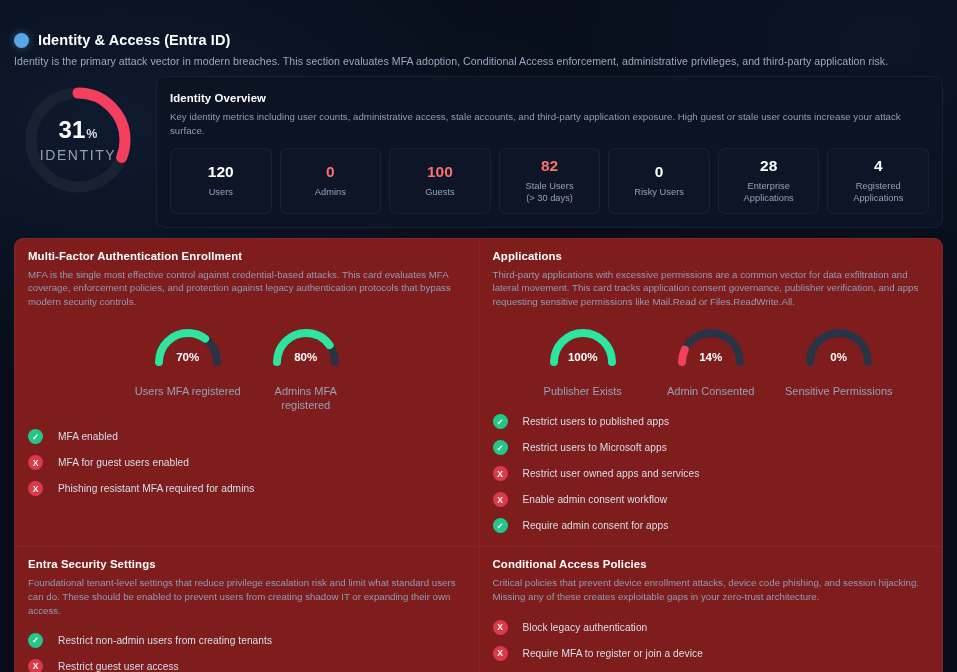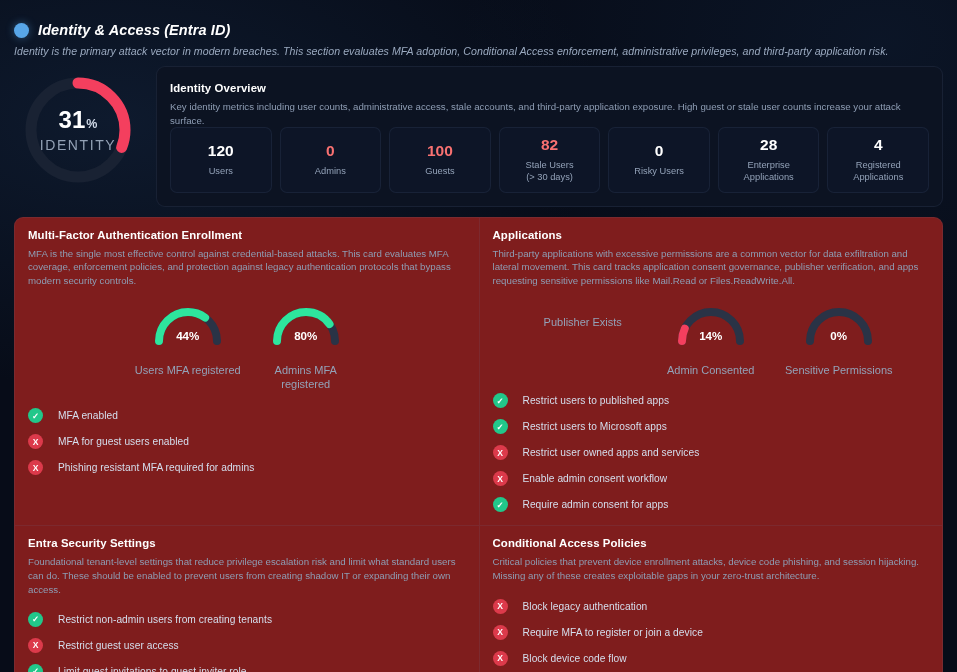--- a/index.html
+++ b/index.html
@@ -12,21 +12,21 @@
   }
   body {
     position: relative;
     background:
       radial-gradient(700px 380px at 12% 18%, rgba(30,58,95,0.30), transparent 70%),
       radial-gradient(600px 420px at 92% 6%, rgba(24,48,82,0.25), transparent 70%),
       #070c18;
   }
 
   
-  .page-head { padding: 22px 14px 4px 14px; font-style: italic; }
+  .page-head { padding: 32px 14px 4px 14px; }
   .head-row { display: flex; align-items: center; gap: 9px; }
   .sec-dot {
     width: 15px; height: 15px; border-radius: 50%;
     background: #58a6e8; flex: none;
     box-shadow: 0 0 8px rgba(88,166,232,0.45);
   }
   .sec-title { font-size: 14.5px; font-weight: bold; color: #ffffff; letter-spacing: .1px; }
   .sec-sub {
     margin-top: 6px; font-size: 10.6px; color: #9aa9bf;
     line-height: 1.35; letter-spacing: .05px;
@@ -55,21 +55,21 @@
     border-radius: 9px;
     position: relative;
   }
 
   .overview-card { flex: 1; padding: 15px 13px 13px 13px; min-height: 120px; }
   .card-title { font-size: 11.4px; font-weight: bold; color: #ffffff; letter-spacing: .1px; }
   .card-desc {
     margin-top: 6px; font-size: 9.7px; color: #8e9db4; line-height: 1.4;
   }
 
-  .stat-row { display: flex; gap: 8px; }
+  .stat-row { display: flex; gap: 8px; margin-top: 11px; }
   .stat {
     flex: 1; background: #0d1527;
     border: 1px solid rgba(110,135,175,0.12);
     border-radius: 7px;
     padding: 9px 4px 9px 4px;
     text-align: center;
     min-height: 62px;
     display: flex; flex-direction: column; align-items: center; justify-content: center;
   }
   .stat-val { font-size: 15.5px; font-weight: bold; line-height: 1.05; }
@@ -186,21 +186,21 @@
   <div class="panel tl">
     <div class="card-title">Multi-Factor Authentication Enrollment</div>
     <div class="card-desc">MFA is the single most effective control against credential-based attacks. This card evaluates MFA coverage, enforcement policies, and protection against legacy authentication protocols that bypass modern security controls.</div>
     <div class="gauges" id="mfaGauges">
         <div class="gauge">
           <div class="gauge-g">
             <svg width="74" height="42" viewBox="0 0 74 42">
               <path d="M 8 37 A 29 29 0 0 1 66 37" fill="none" stroke="#2a3346" stroke-width="8" stroke-linecap="round"></path>
               <path d="M 8 37 A 29 29 0 0 1 66 37" fill="none" stroke="#2ee59d" stroke-width="8" stroke-linecap="round" stroke-dasharray="63.774330867872806 91.106186954104"></path>
             </svg>
-            <div class="gauge-val">44%</div>
+            <div class="gauge-val">70%</div>
           </div>
           <div class="gauge-lbl">Users MFA registered</div>
         </div>
         <div class="gauge">
           <div class="gauge-g">
             <svg width="74" height="42" viewBox="0 0 74 42">
               <path d="M 8 37 A 29 29 0 0 1 66 37" fill="none" stroke="#2a3346" stroke-width="8" stroke-linecap="round"></path>
               <path d="M 8 37 A 29 29 0 0 1 66 37" fill="none" stroke="#2ee59d" stroke-width="8" stroke-linecap="round" stroke-dasharray="72.88494956328321 91.106186954104"></path>
             </svg>
             <div class="gauge-val">80%</div>
@@ -222,20 +222,27 @@
           <span class="check-lbl">Phishing resistant MFA required for admins</span>
         </div>
       </div>
   </div>
 
   <div class="panel tr">
     <div class="card-title">Applications</div>
     <div class="card-desc">Third-party applications with excessive permissions are a common vector for data exfiltration and lateral movement. This card tracks application consent governance, publisher verification, and apps requesting sensitive permissions like Mail.Read or Files.ReadWrite.All.</div>
     <div class="gauges three" id="appGauges">
         <div class="gauge">
+          <div class="gauge-g">
+            <svg width="74" height="42" viewBox="0 0 74 42">
+              <path d="M 8 37 A 29 29 0 0 1 66 37" fill="none" stroke="#2a3346" stroke-width="8" stroke-linecap="round"></path>
+              <path d="M 8 37 A 29 29 0 0 1 66 37" fill="none" stroke="#2ee59d" stroke-width="8" stroke-linecap="round" stroke-dasharray="91.10618695410399 91.106186954104"></path>
+            </svg>
+            <div class="gauge-val">100%</div>
+          </div>
           <div class="gauge-lbl">Publisher Exists</div>
         </div>
         <div class="gauge">
           <div class="gauge-g">
             <svg width="74" height="42" viewBox="0 0 74 42">
               <path d="M 8 37 A 29 29 0 0 1 66 37" fill="none" stroke="#2a3346" stroke-width="8" stroke-linecap="round"></path>
               <path d="M 8 37 A 29 29 0 0 1 66 37" fill="none" stroke="#f43f5e" stroke-width="8" stroke-linecap="round" stroke-dasharray="12.75486617357456 91.106186954104"></path>
             </svg>
             <div class="gauge-val">14%</div>
           </div>

